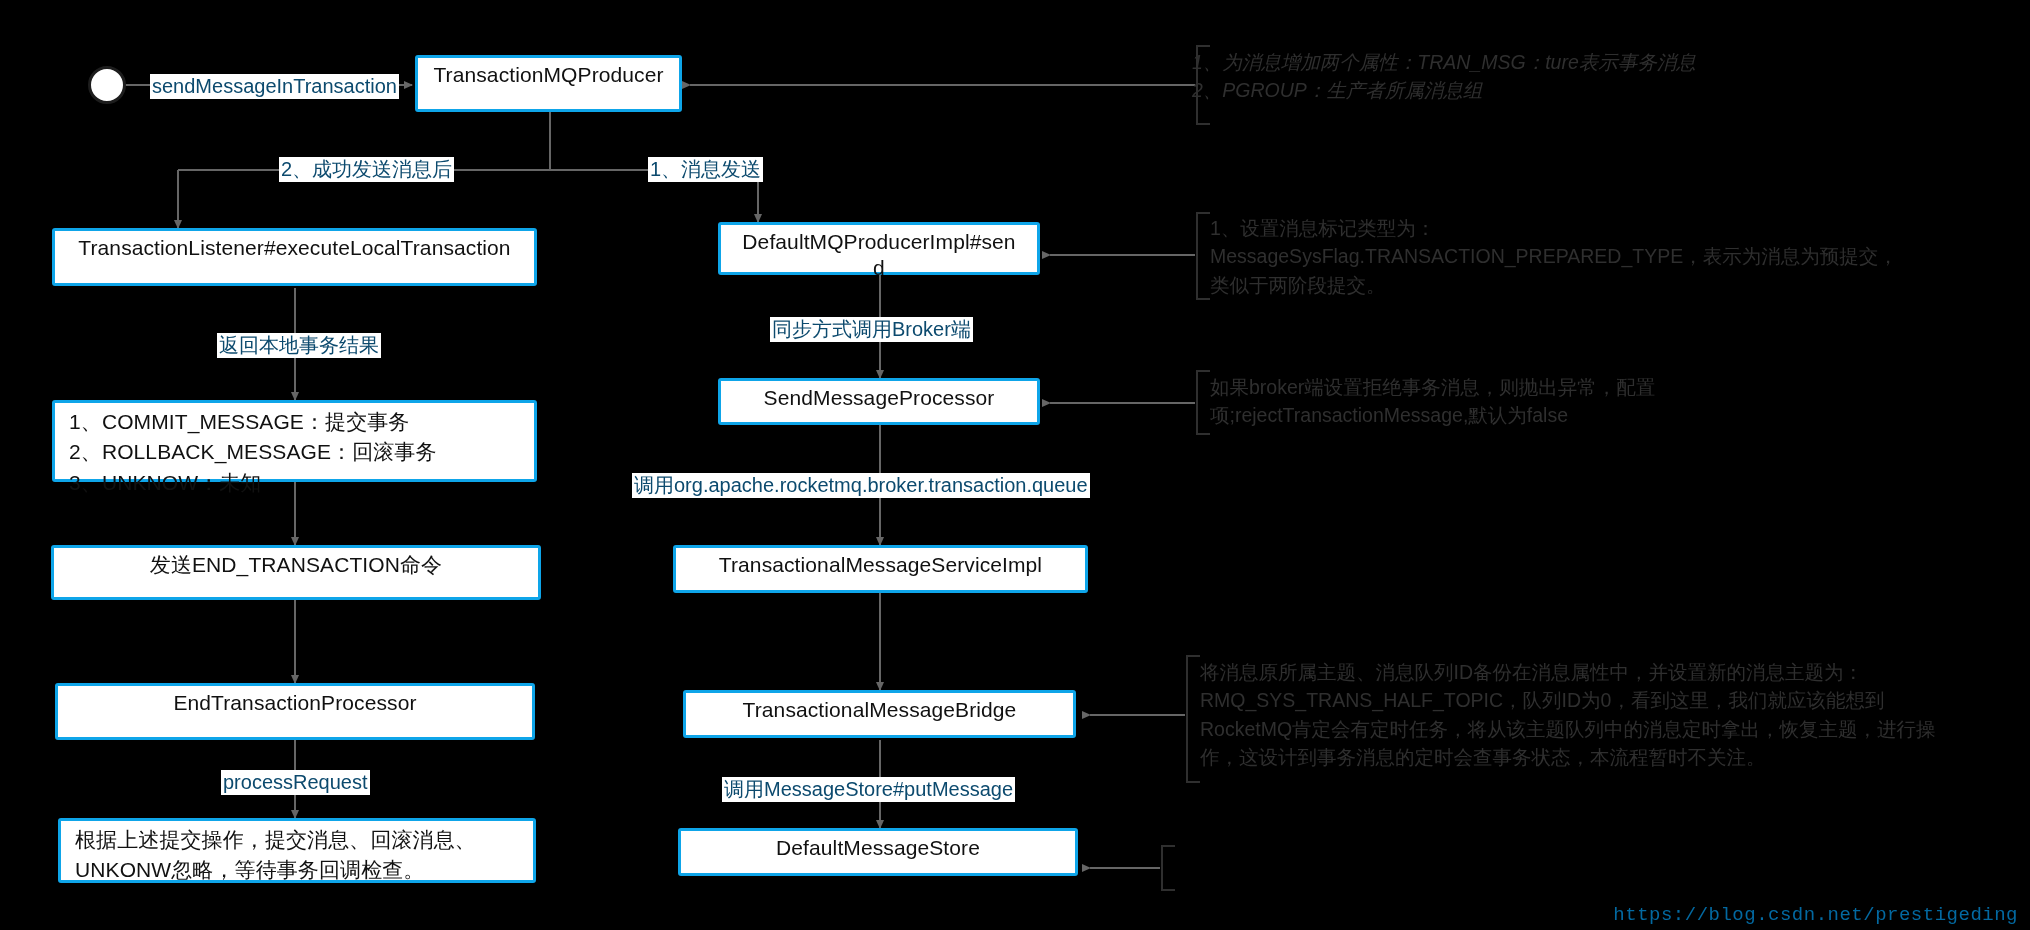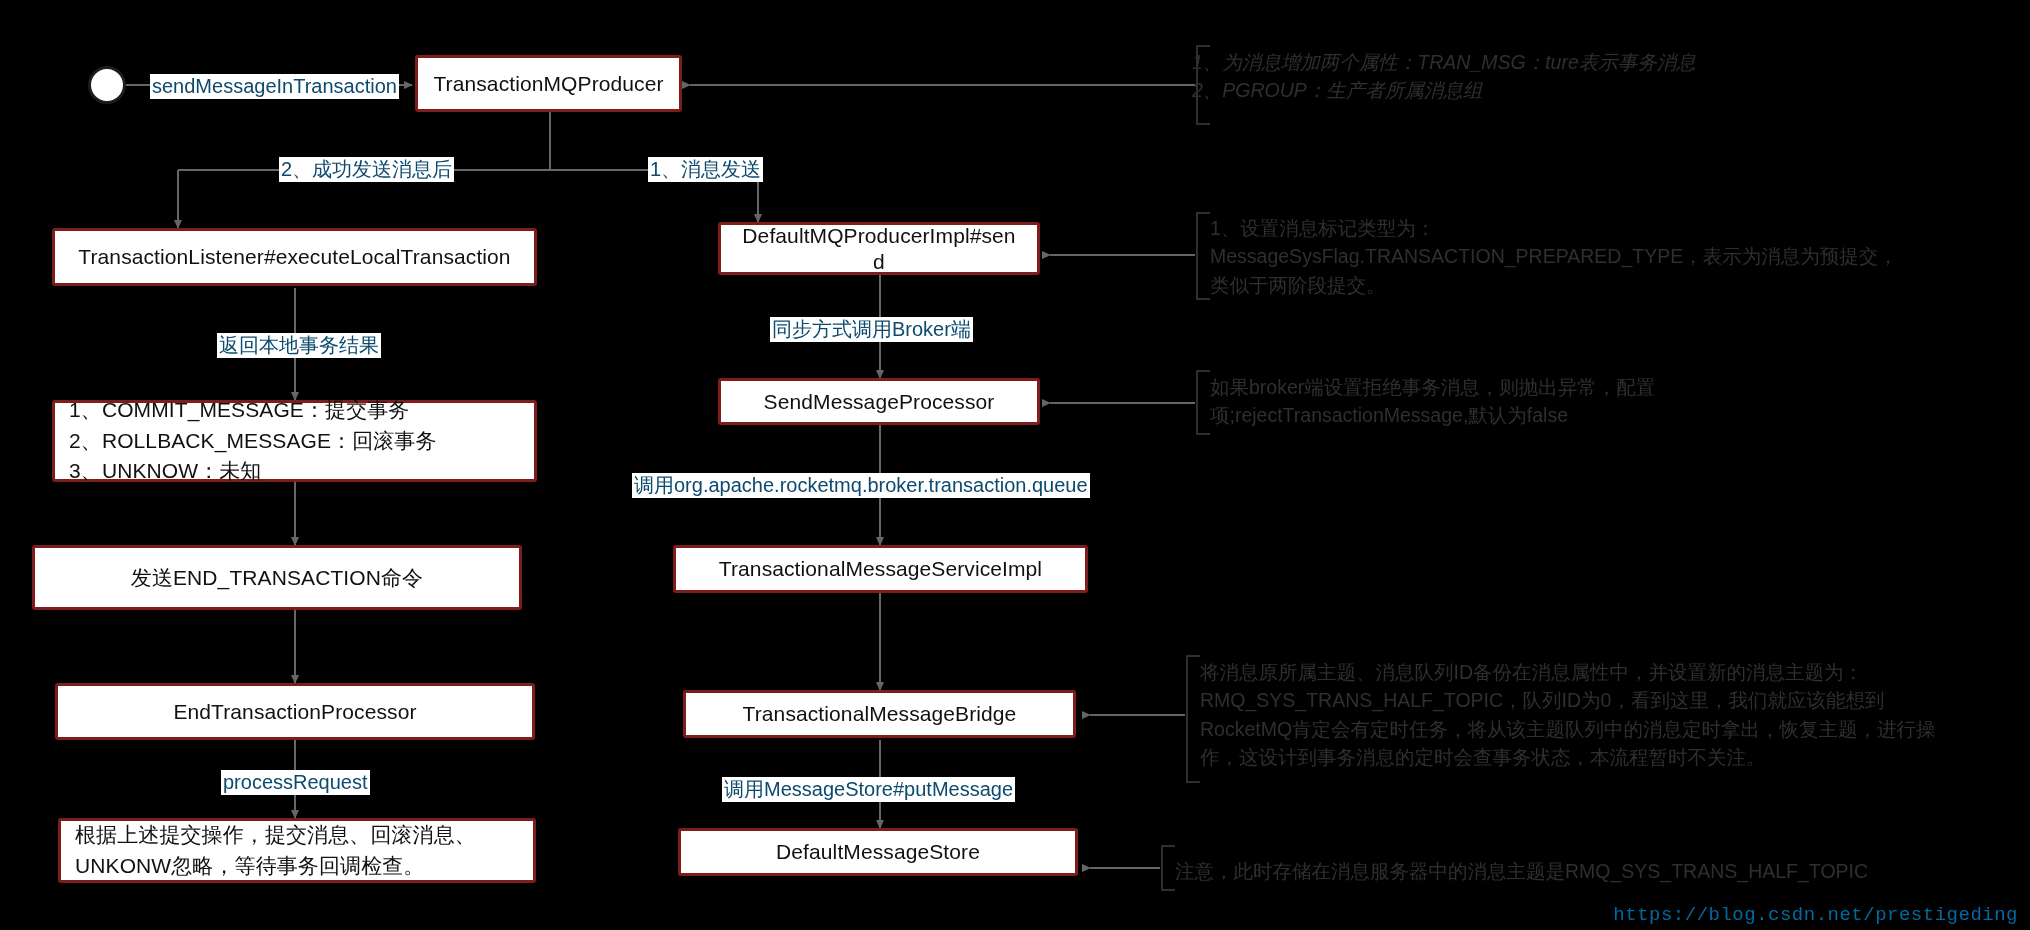--- a/index.html
+++ b/index.html
@@ -8,25 +8,25 @@
     width:2030px;height:930px;overflow:hidden;position:relative;
   }
   #canvas{position:relative;width:2030px;height:930px;background:#000;}
   svg.edges{position:absolute;left:0;top:0;width:2030px;height:930px;pointer-events:none;}
 
   
   .node{
     position:absolute;
     background:#ffffff;
     color:#111111;
-    border:3px solid #7f1d1d;
+    border:3px solid #0ea5e9;
     border-radius:3px;
     box-sizing:border-box;
     display:flex;
-    align-items:center;
+    align-items:flex-start;
     justify-content:center;
     text-align:center;
     font-size:21px;
     line-height:1.22;
     letter-spacing:.1px;
     padding:4px 19px;
   }
   .node.left-align{
     justify-content:flex-start;
     text-align:left;
@@ -137,21 +137,21 @@
   <div class="node" style="left:52px;top:228px;width:485px;height:58px;">
     <span class="txt">TransactionListener#executeLocalTransaction</span>
   </div>
 
   <div class="node left-align" style="left:52px;top:400px;width:485px;height:82px;">
     <span class="txt">1、COMMIT_MESSAGE：提交事务
 2、ROLLBACK_MESSAGE：回滚事务
 3、UNKNOW：未知</span>
   </div>
 
-  <div class="node" style="left:32px;top:545px;width:490px;height:65px;">
+  <div class="node" style="left:51px;top:545px;width:490px;height:55px;">
     <span class="txt">发送END_TRANSACTION命令</span>
   </div>
 
   <div class="node" style="left:55px;top:683px;width:480px;height:57px;">
     <span class="txt">EndTransactionProcessor</span>
   </div>
 
   <div class="node left-align" style="left:58px;top:818px;width:478px;height:65px;">
     <span class="txt">根据上述提交操作，提交消息、回滚消息、
 UNKONW忽略，等待事务回调检查。</span>
@@ -207,16 +207,15 @@
   <div class="note" style="left:1198px;top:373px;width:800px;">如果broker端设置拒绝事务消息，则抛出异常，配置
 项;rejectTransactionMessage,默认为false</div>
 
   <div class="note-bracket" style="left:1186px;top:655px;height:128px;"></div>
   <div class="note" style="left:1188px;top:658px;width:850px;">将消息原所属主题、消息队列ID备份在消息属性中，并设置新的消息主题为：
 RMQ_SYS_TRANS_HALF_TOPIC，队列ID为0，看到这里，我们就应该能想到
 RocketMQ肯定会有定时任务，将从该主题队列中的消息定时拿出，恢复主题，进行操
 作，这设计到事务消息的定时会查事务状态，本流程暂时不关注。</div>
 
   <div class="note-bracket" style="left:1161px;top:845px;height:46px;"></div>
-  <div class="note" style="left:1163px;top:857px;width:800px;">注意，此时存储在消息服务器中的消息主题是RMQ_SYS_TRANS_HALF_TOPIC</div>
 
   <div class="watermark">https://blog.csdn.net/prestigeding</div>
 </div>
 
 </body></html>

